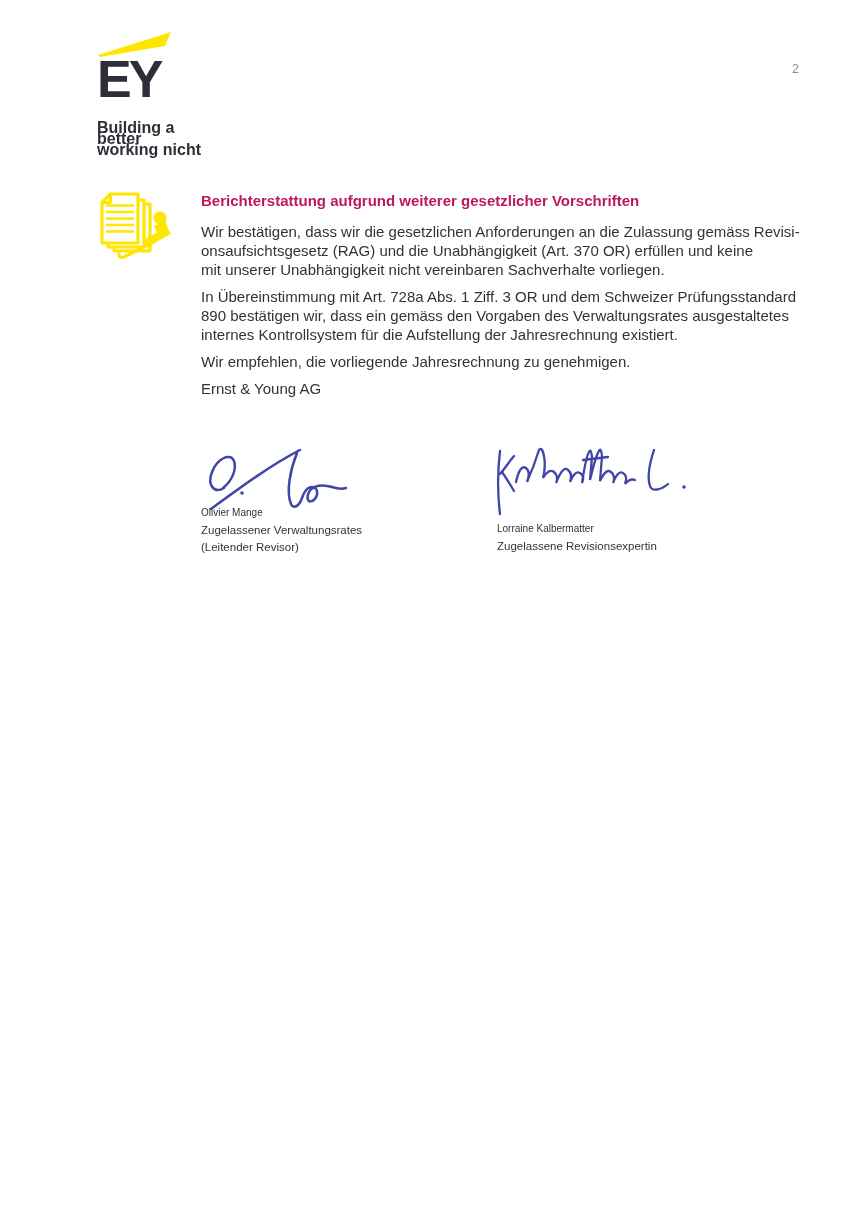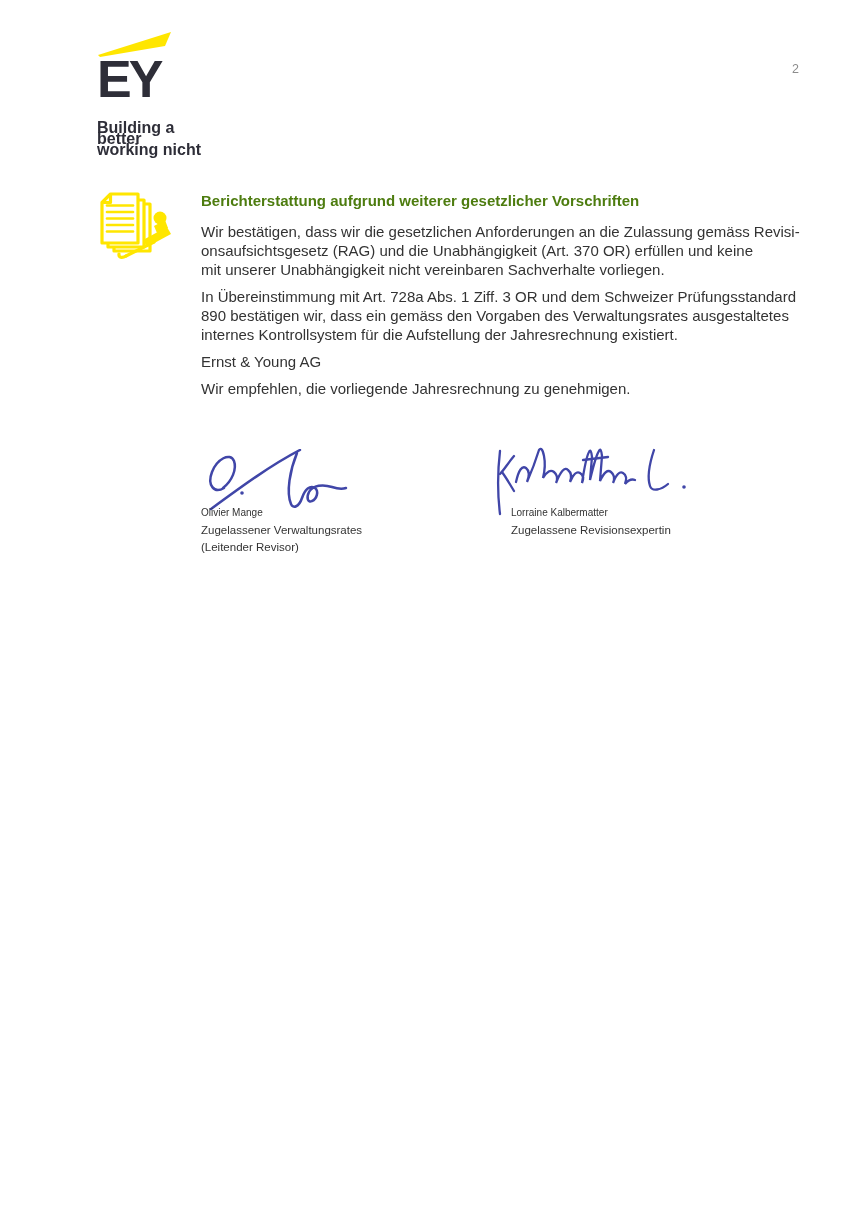--- a/index.html
+++ b/index.html
@@ -30,34 +30,34 @@
 
   
   .doc-icon{position:absolute;left:92px;top:188px;width:92px;height:82px;}
 
   
   .content{
     position:absolute;left:201px;top:191px;width:615px;
     font-size:15px;line-height:19px;color:#333333;
   }
   .heading{
-    font-size:15px;font-weight:bold;color:#4d7c0f;margin:0 0 12px 0;line-height:19px;
+    font-size:15px;font-weight:bold;color:#be185d;margin:0 0 12px 0;line-height:19px;
   }
   .para{margin:0;}
   .para + .para{margin-top:8px;}
   .company{margin-top:41px;}
 
   
   .sig-area{position:absolute;left:201px;top:447px;width:615px;height:130px;}
   .sig-svg{position:absolute;pointer-events:none;}
   .sig-left{left:0;top:2px;width:150px;height:64px;}
   .sig-right{left:288px;top:0;width:212px;height:70px;}
   .signer{position:absolute;top:57px;}
   .signer-left{left:0;}
-  .signer-right{left:310px;}
+  .signer-right{left:296px;margin-top:16px;}
   .signer-name{font-size:10px;line-height:18px;color:#333333;}
   .signer-title{font-size:11.5px;line-height:17px;color:#333333;}
 </style>
 </head>
 <body>
 
 <div class="page">
 
   <div class="logo">
     <svg class="logo-beam" viewBox="0 0 73 25">
@@ -105,25 +105,25 @@
       <span>onsaufsichtsgesetz (RAG) und die Unabhängigkeit (Art. 370 OR) erfüllen und keine</span><br>
       <span>mit unserer Unabhängigkeit nicht vereinbaren Sachverhalte vorliegen.</span>
     </p>
 
     <p class="para">
       <span>In Übereinstimmung mit Art. 728a Abs. 1 Ziff. 3 OR und dem Schweizer Prüfungsstandard</span><br>
       <span>890 bestätigen wir, dass ein gemäss den Vorgaben des Verwaltungsrates ausgestaltetes</span><br>
       <span>internes Kontrollsystem für die Aufstellung der Jahresrechnung existiert.</span>
     </p>
 
-    <p class="para company">Ernst &amp; Young AG</p>
-
     <p class="para">
       <span>Wir empfehlen, die vorliegende Jahresrechnung zu genehmigen.</span>
     </p>
+
+    <p class="para company">Ernst &amp; Young AG</p>
   </main>
 
   <div class="sig-area">
 
     <svg class="sig-svg sig-left" viewBox="0 0 150 64">
       <g fill="none" stroke="#4046A8" stroke-width="2.5" stroke-linecap="round">
         <path d="M 23 39 C 13 45, 6 36, 11 23 C 16 10, 29 3, 33 12 C 36 20, 31 32, 22 39"></path>
         <path d="M 10 60 C 40 38, 70 16, 99 1"></path>
         <path d="M 96 4 C 89 21, 85 43, 90 55 C 92 60, 98 58, 101 49 C 104 40, 109 36, 114 39 C 118 42, 116 50, 111 52 C 107 54, 105 49, 108 43 C 112 36, 122 35, 131 38 C 137 40, 142 40, 145 39"></path>
       </g>

